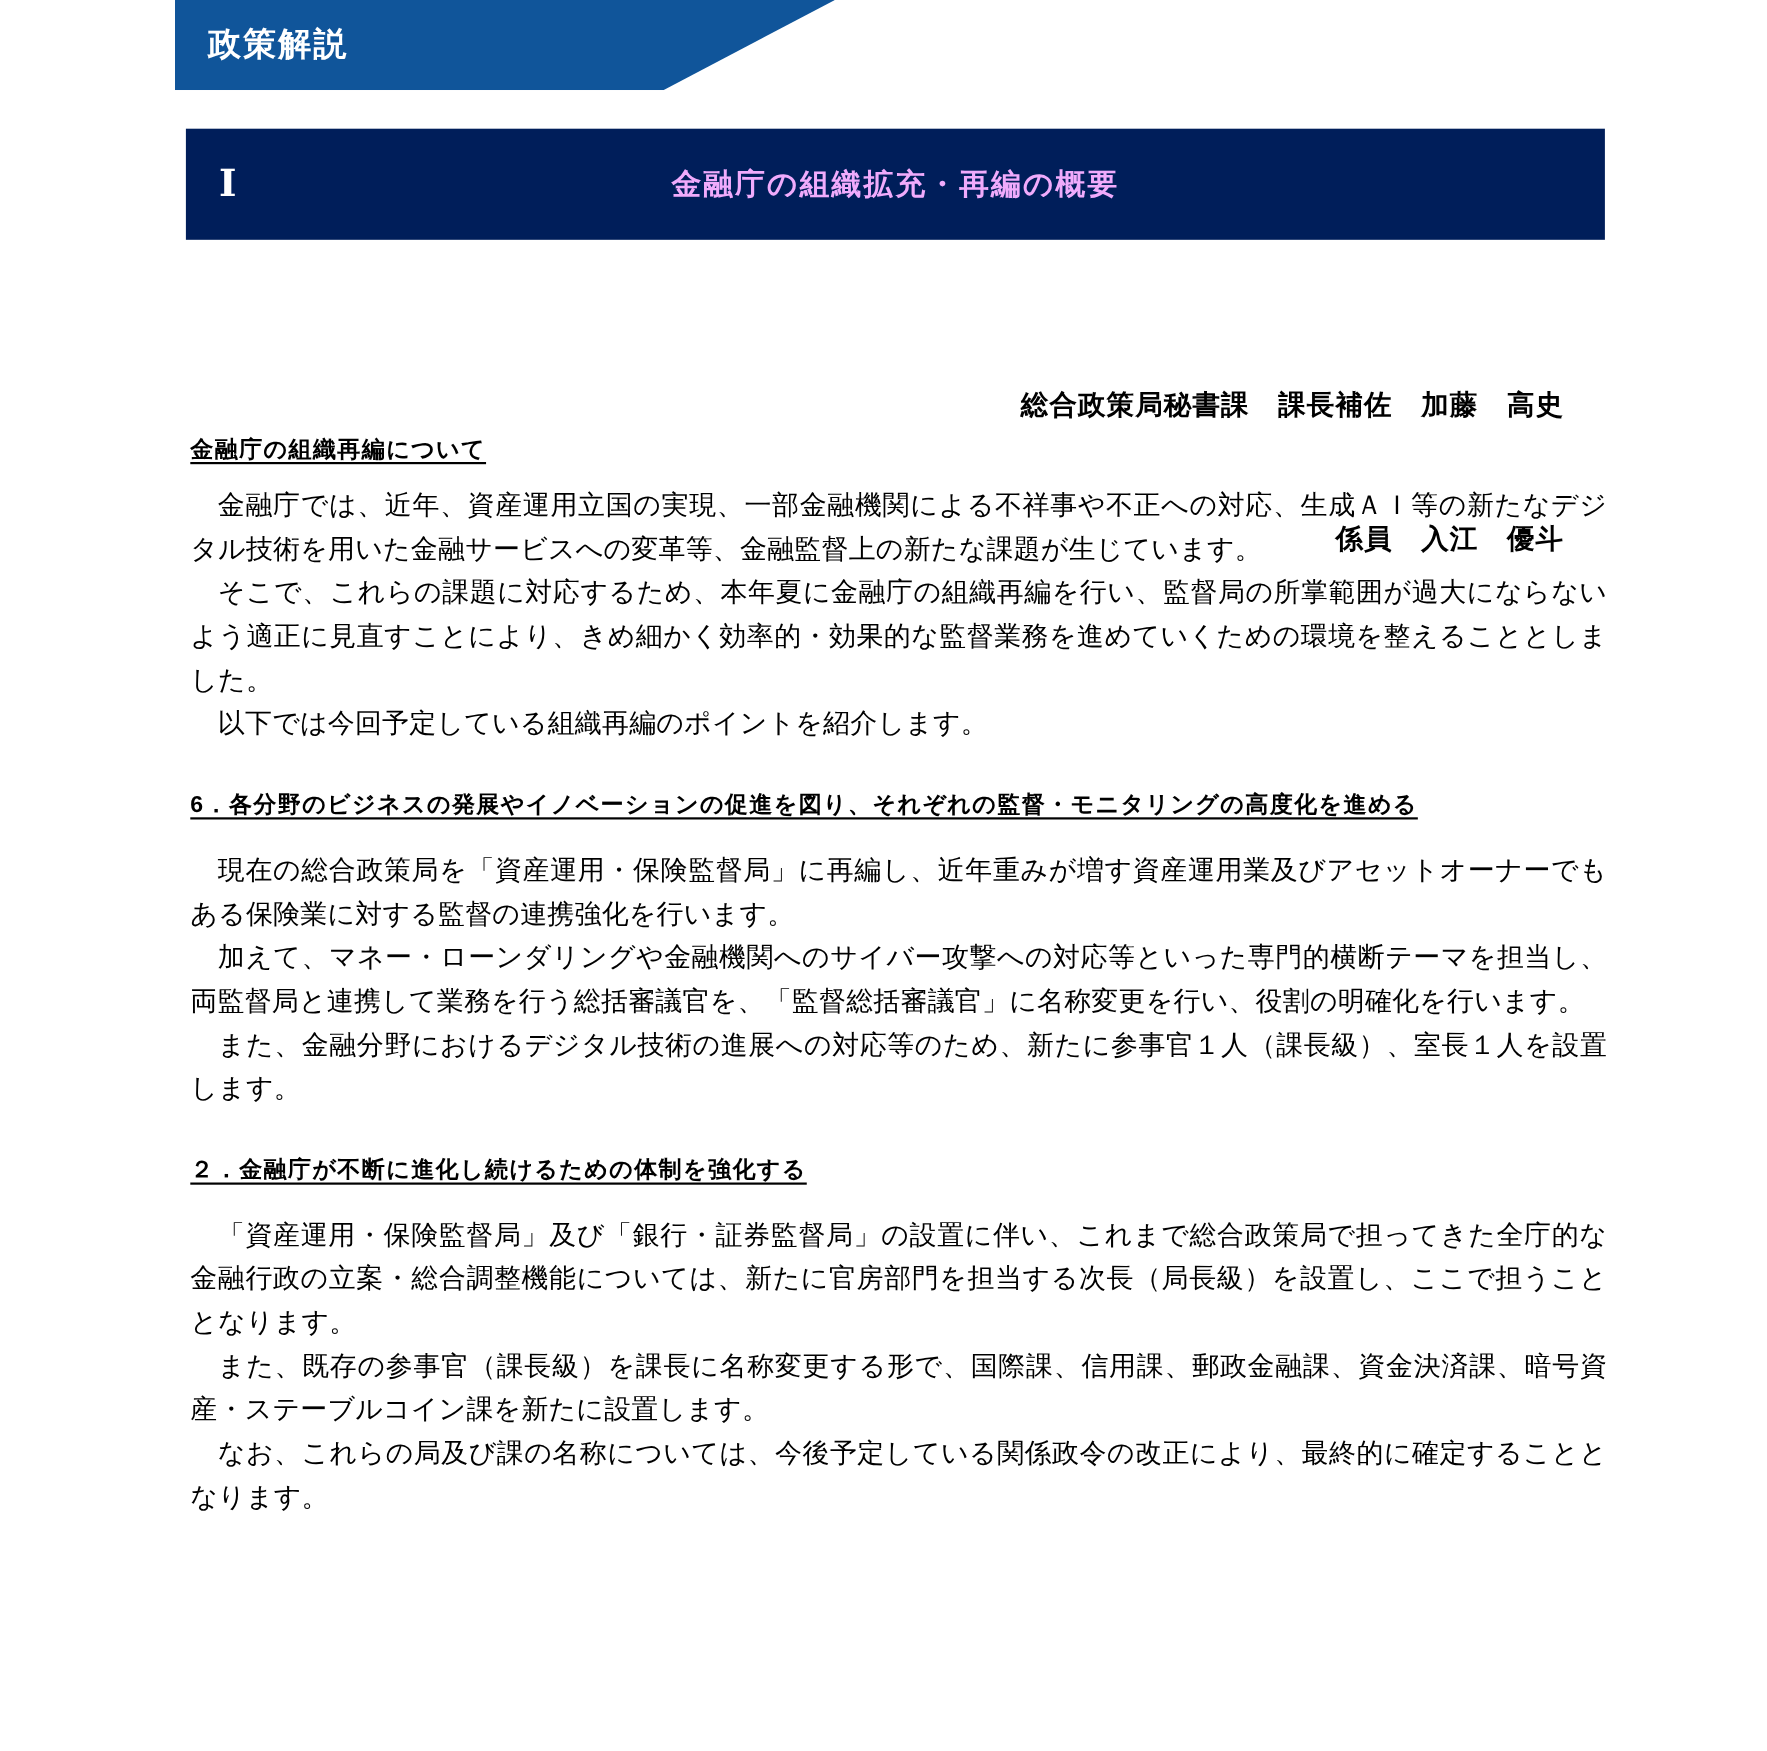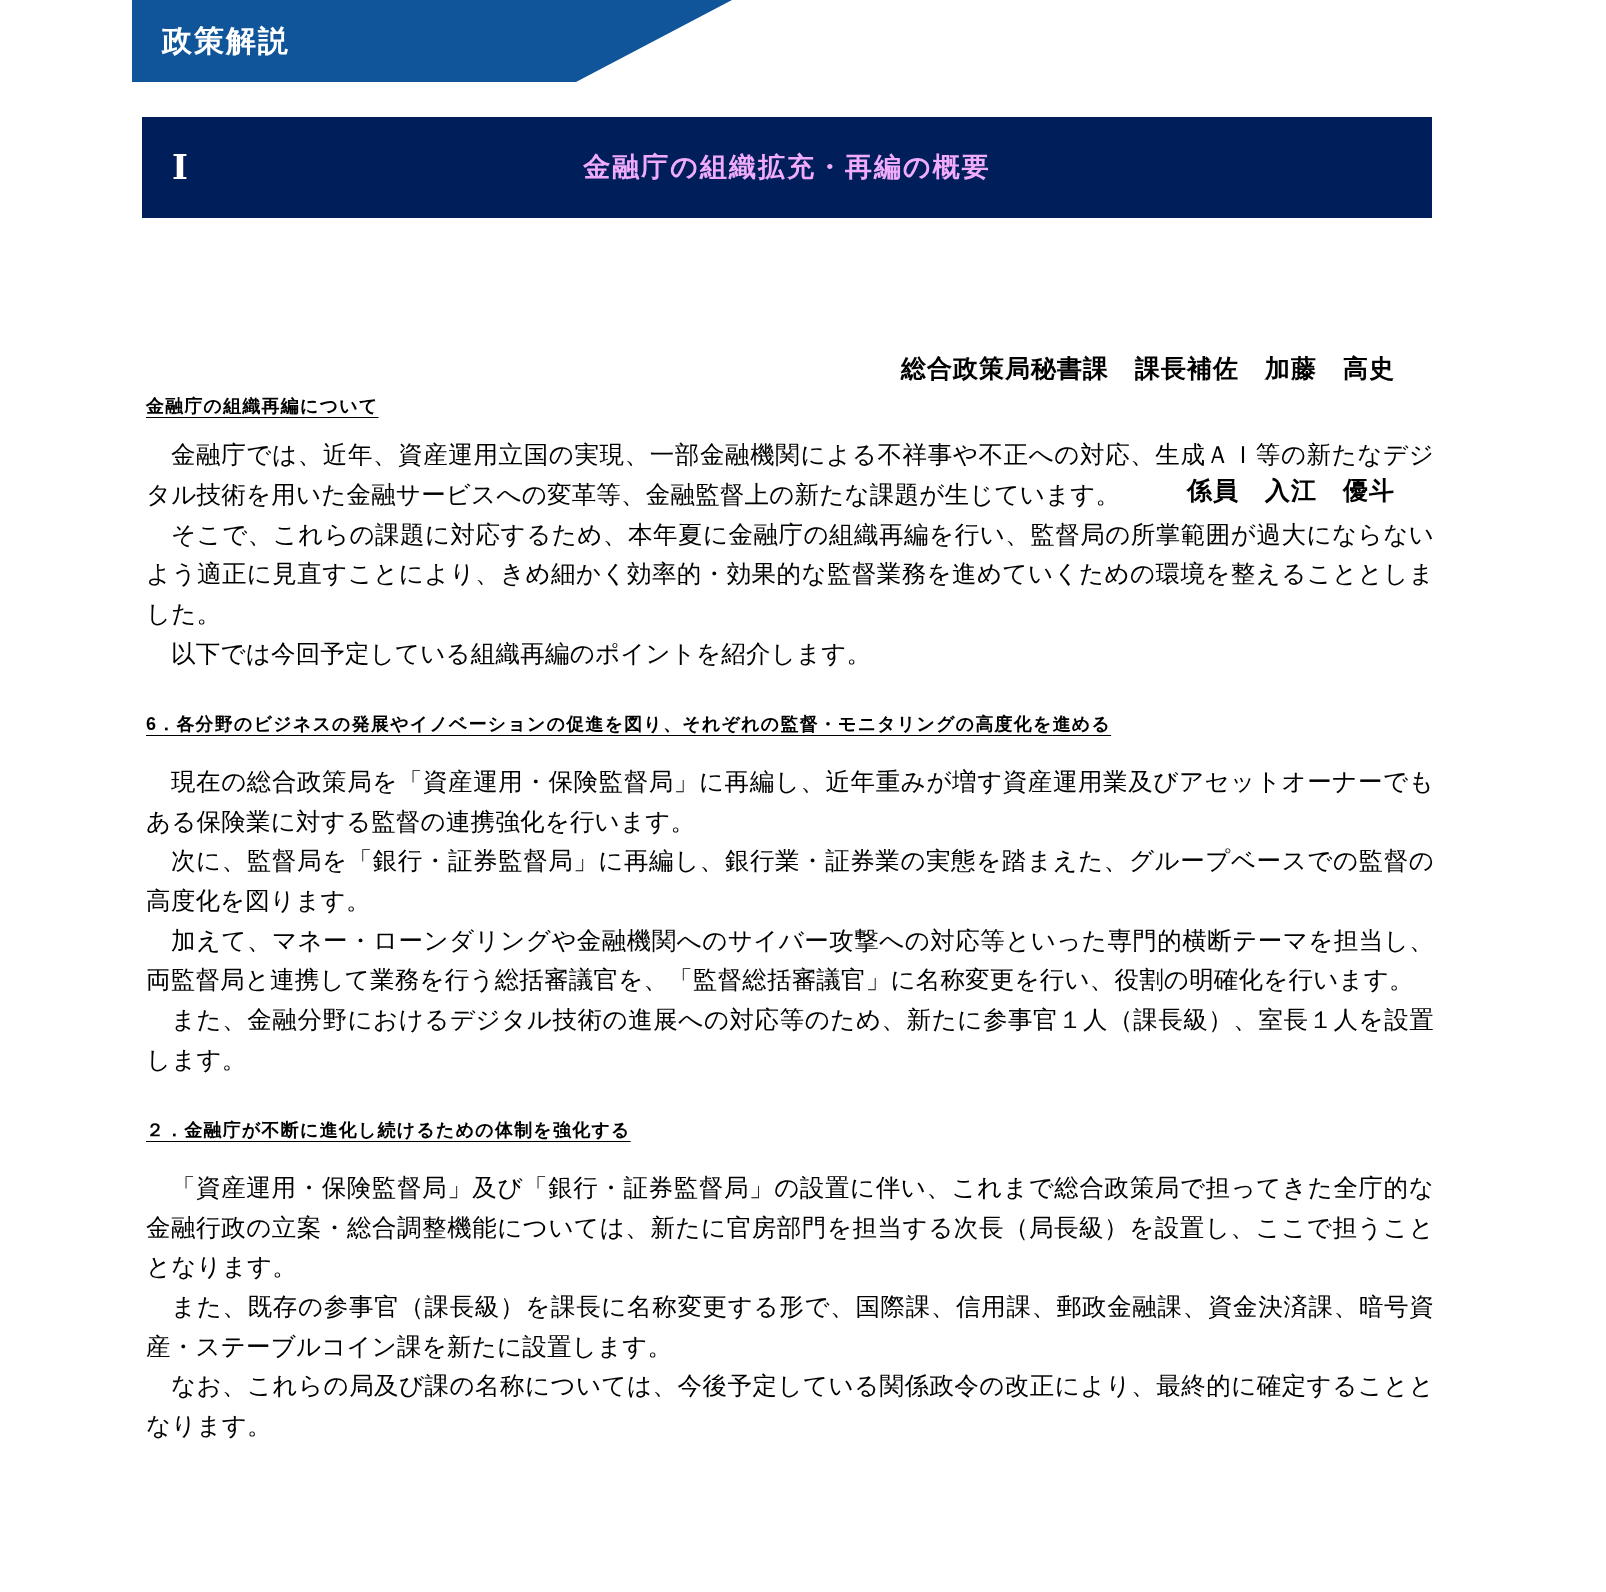--- a/index.html
+++ b/index.html
@@ -14,20 +14,21 @@
     font-family: "Liberation Sans", "DejaVu Sans", sans-serif;
     color: #000000;
     overflow: hidden;
   }
 
   .page {
     position: relative;
     width: 1570px;
     height: 1592px;
     box-sizing: border-box;
+    margin-left: 27px;
   }
 
   
   .ribbon-wrap {
     position: absolute;
     left: 132px;
     top: 0px;
     width: 600px;
     height: 82px;
   }
@@ -96,21 +97,21 @@
 
   
   .content {
     position: absolute;
     left: 146px;
     top: 392px;
     width: 1288px;
   }
 
   .h-under {
-    font-size: 18px;
+    font-size: 21px;
     font-weight: bold;
     text-decoration: underline;
     text-underline-offset: 5px;
     letter-spacing: 1.2px;
     line-height: 1.62;
     margin: 0 0 14px 0;
   }
   .h-under.sec {
     margin-top: 36px;
     margin-bottom: 22px;
@@ -157,21 +158,20 @@
     <div class="block">
       <h2 class="h-under">金融庁の組織再編について</h2>
       <p class="para">金融庁では、近年、資産運用立国の実現、一部金融機関による不祥事や不正への対応、生成ＡＩ等の新たなデジタル技術を用いた金融サービスへの変革等、金融監督上の新たな課題が生じています。</p>
       <p class="para">そこで、これらの課題に対応するため、本年夏に金融庁の組織再編を行い、監督局の所掌範囲が過大にならないよう適正に見直すことにより、きめ細かく効率的・効果的な監督業務を進めていくための環境を整えることとしました。</p>
       <p class="para">以下では今回予定している組織再編のポイントを紹介します。</p>
     </div>
 
     <div class="block">
       <h2 class="h-under sec">6．各分野のビジネスの発展やイノベーションの促進を図り、それぞれの監督・モニタリングの高度化を進める</h2>
       <p class="para">現在の総合政策局を「資産運用・保険監督局」に再編し、近年重みが増す資産運用業及びアセットオーナーでもある保険業に対する監督の連携強化を行います。</p>
-      <p class="para">次に、監督局を「銀行・証券監督局」に再編し、銀行業・証券業の実態を踏まえた、グループベースでの監督の高度化を図ります。</p>
       <p class="para">加えて、マネー・ローンダリングや金融機関へのサイバー攻撃への対応等といった専門的横断テーマを担当し、両監督局と連携して業務を行う総括審議官を、「監督総括審議官」に名称変更を行い、役割の明確化を行います。</p>
       <p class="para">また、金融分野におけるデジタル技術の進展への対応等のため、新たに参事官１人（課長級）、室長１人を設置します。</p>
     </div>
 
     <div class="block">
       <h2 class="h-under sec">２．金融庁が不断に進化し続けるための体制を強化する</h2>
       <p class="para">「資産運用・保険監督局」及び「銀行・証券監督局」の設置に伴い、これまで総合政策局で担ってきた全庁的な金融行政の立案・総合調整機能については、新たに官房部門を担当する次長（局長級）を設置し、ここで担うこととなります。</p>
       <p class="para">また、既存の参事官（課長級）を課長に名称変更する形で、国際課、信用課、郵政金融課、資金決済課、暗号資産・ステーブルコイン課を新たに設置します。</p>
       <p class="para">なお、これらの局及び課の名称については、今後予定している関係政令の改正により、最終的に確定することとなります。</p>
     </div>

